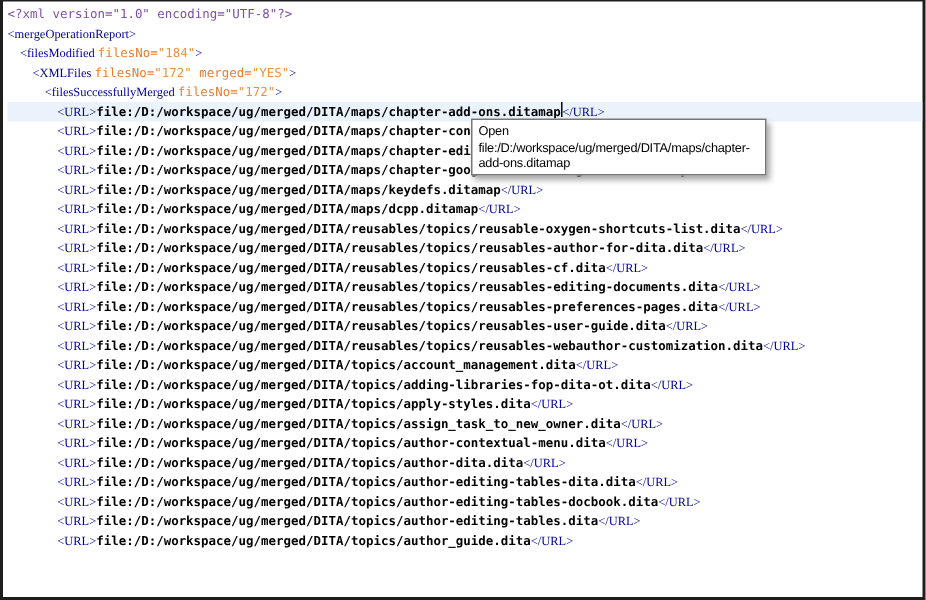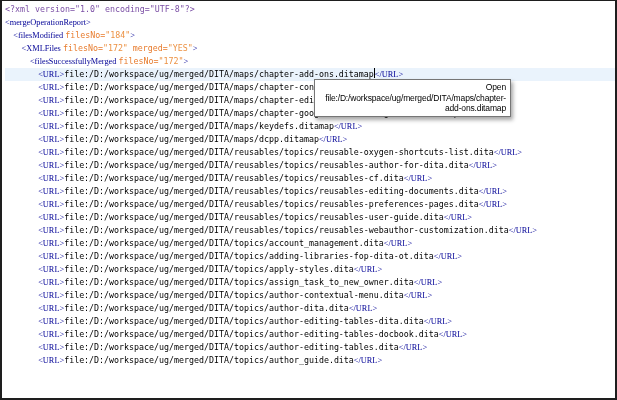--- a/index.html
+++ b/index.html
@@ -17,35 +17,35 @@
     line-height:13px;
     padding:2px 0 0 3px;
     color:#000;
   }
   .line { white-space:pre; height:13px; }
   .line.hl { background:#EAF3FC; }
   .tag  { color:#000096;font-family:Liberation Serif, serif; }
   .attr { color:#E87C2E; }
   .val  { color:#EC9142; }
   .decl { color:#7B4FA5; }
-  .txt  { color:#000000; }
+  .txt  { color:#000000;font-weight:bold; }
   .caret {
     display:inline-block; width:1px; height:10px;
     background:#000; vertical-align:-1px;
   }
   .tooltip {
     position:absolute; left:312px; top:78px; width:197px;
     background:#ffffff;
     border:1px solid #767676;
     box-shadow:2px 3px 4px rgba(0,0,0,0.35);
     font-family:"Liberation Sans", sans-serif;
     font-size:8.5px; letter-spacing:-0.15px; line-height:10.5px;
     padding:2px 4px; color:#000; z-index:5;
   }
-  .tooltip div { white-space:nowrap; overflow:hidden;text-align:right; }
+  .tooltip div { white-space:nowrap; overflow:hidden; }
 </style>
 </head>
 <body>
 
 <div class="code">
     <div class="line"><span class="decl">&lt;?xml version="1.0" encoding="UTF-8"?&gt;</span></div>
     <div class="line"><span class="tag">&lt;mergeOperationReport&gt;</span></div>
     <div class="line"><span class="tag">    &lt;filesModified </span><span class="attr">filesNo=</span><span class="val">"184"</span><span class="tag">&gt;</span></div>
     <div class="line"><span class="tag">        &lt;XMLFiles </span><span class="attr">filesNo=</span><span class="val">"172"</span><span class="attr"> merged=</span><span class="val">"YES"</span><span class="tag">&gt;</span></div>
     <div class="line"><span class="tag">            &lt;filesSuccessfullyMerged </span><span class="attr">filesNo=</span><span class="val">"172"</span><span class="tag">&gt;</span></div>

